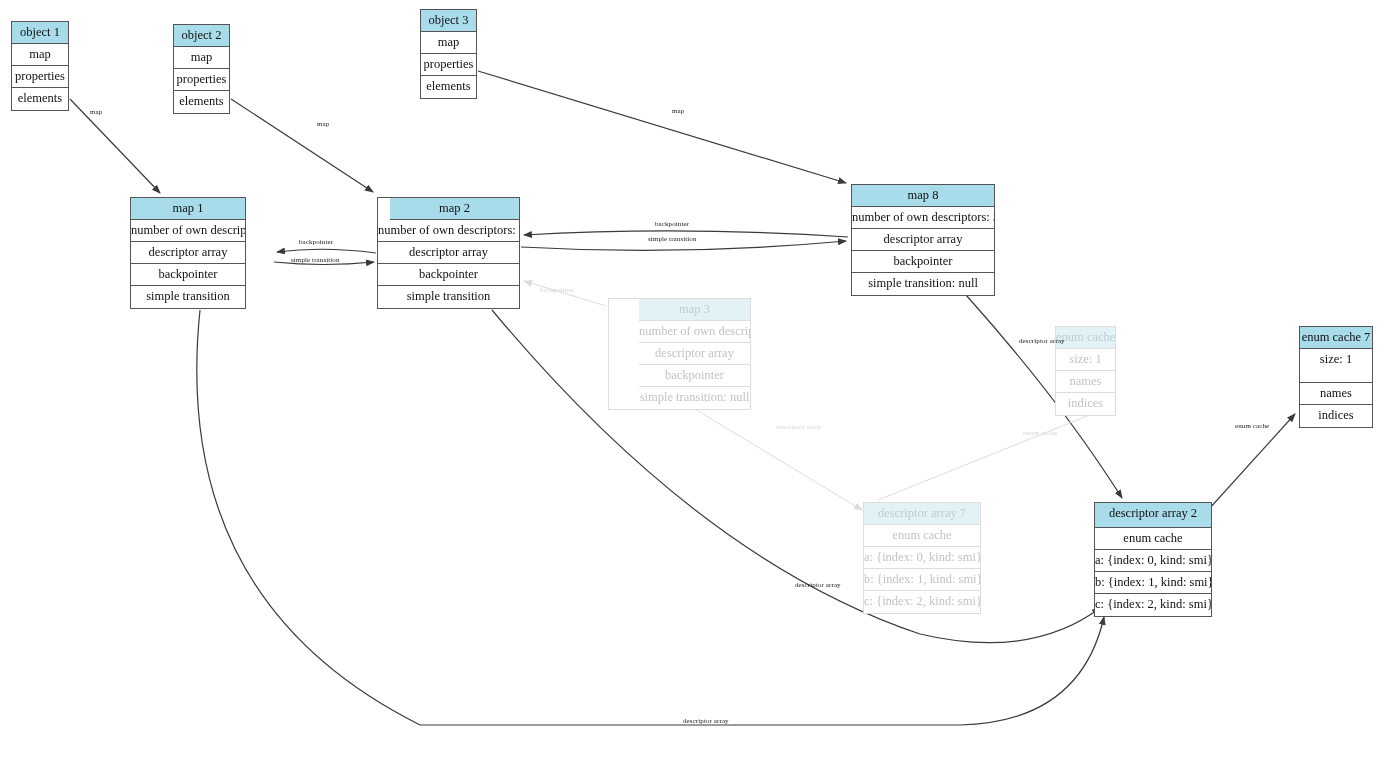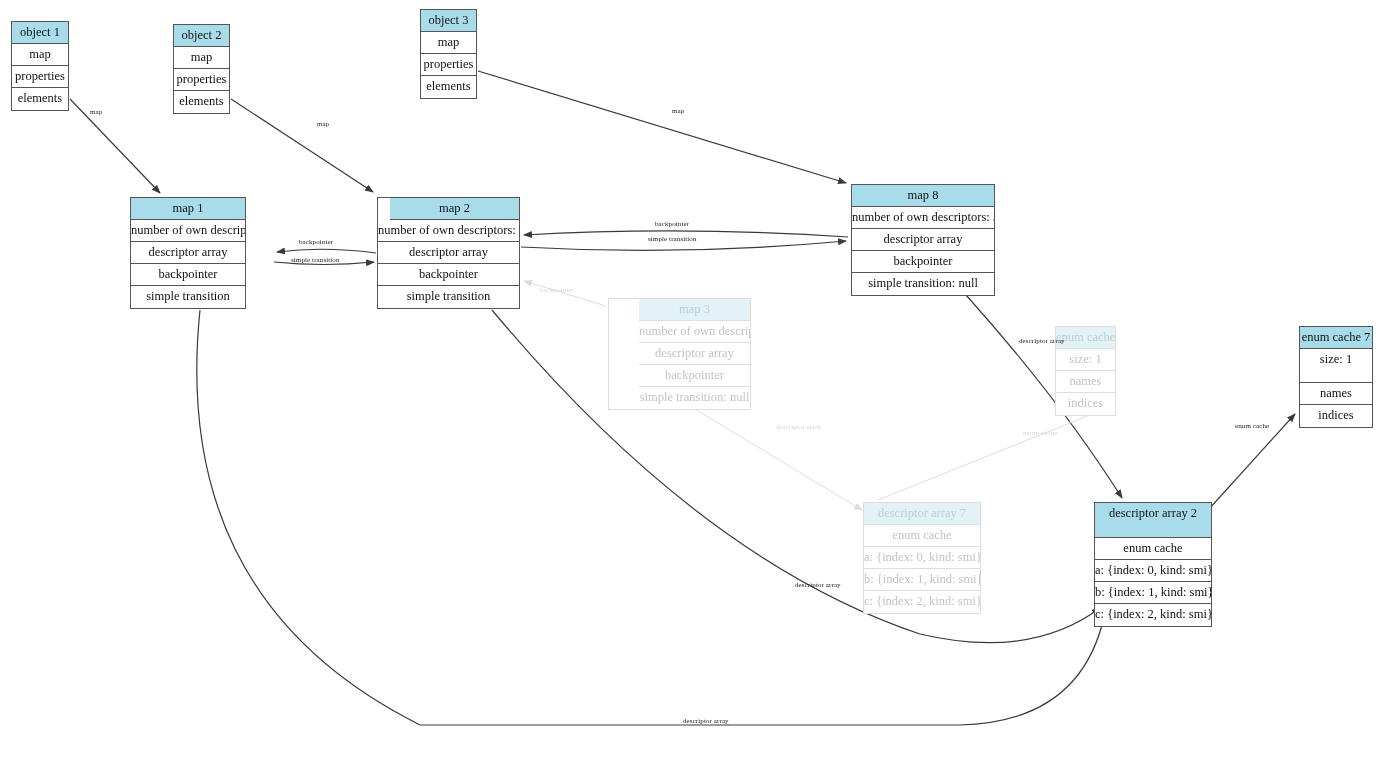--- a/index.html
+++ b/index.html
@@ -153,21 +153,21 @@
         <div class="node-row" style="height: 22px; line-height: 21px;">simple transition: null</div>
       </div>
       <div class="node-box ghost" style="left: 863px; top: 502px; width: 118px;">
         <div class="node-row header" style="height: 22px; line-height: 21px;">descriptor array 7</div>
         <div class="node-row" style="height: 22px; line-height: 21px;">enum cache</div>
         <div class="node-row" style="height: 22px; line-height: 21px;">a: {index: 0, kind: smi}</div>
         <div class="node-row" style="height: 22px; line-height: 21px;">b: {index: 1, kind: smi}</div>
         <div class="node-row" style="height: 22px; line-height: 21px;">c: {index: 2, kind: smi}</div>
       </div>
       <div class="node-box" style="left: 1094px; top: 502px; width: 118px;">
-        <div class="node-row header" style="height: 35px; line-height: 21px;">descriptor array 2</div>
+        <div class="node-row header" style="height: 25px; line-height: 21px;">descriptor array 2</div>
         <div class="node-row" style="height: 22px; line-height: 21px;">enum cache</div>
         <div class="node-row" style="height: 22px; line-height: 21px;">a: {index: 0, kind: smi}</div>
         <div class="node-row" style="height: 22px; line-height: 21px;">b: {index: 1, kind: smi}</div>
         <div class="node-row" style="height: 22px; line-height: 21px;">c: {index: 2, kind: smi}</div>
       </div>
       <div class="node-box ghost" style="left: 1055px; top: 326px; width: 61px;">
         <div class="node-row header" style="height: 22px; line-height: 21px;">enum cache 1</div>
         <div class="node-row" style="height: 22px; line-height: 21px;">size: 1</div>
         <div class="node-row" style="height: 22px; line-height: 21px;">names</div>
         <div class="node-row" style="height: 22px; line-height: 21px;">indices</div>

